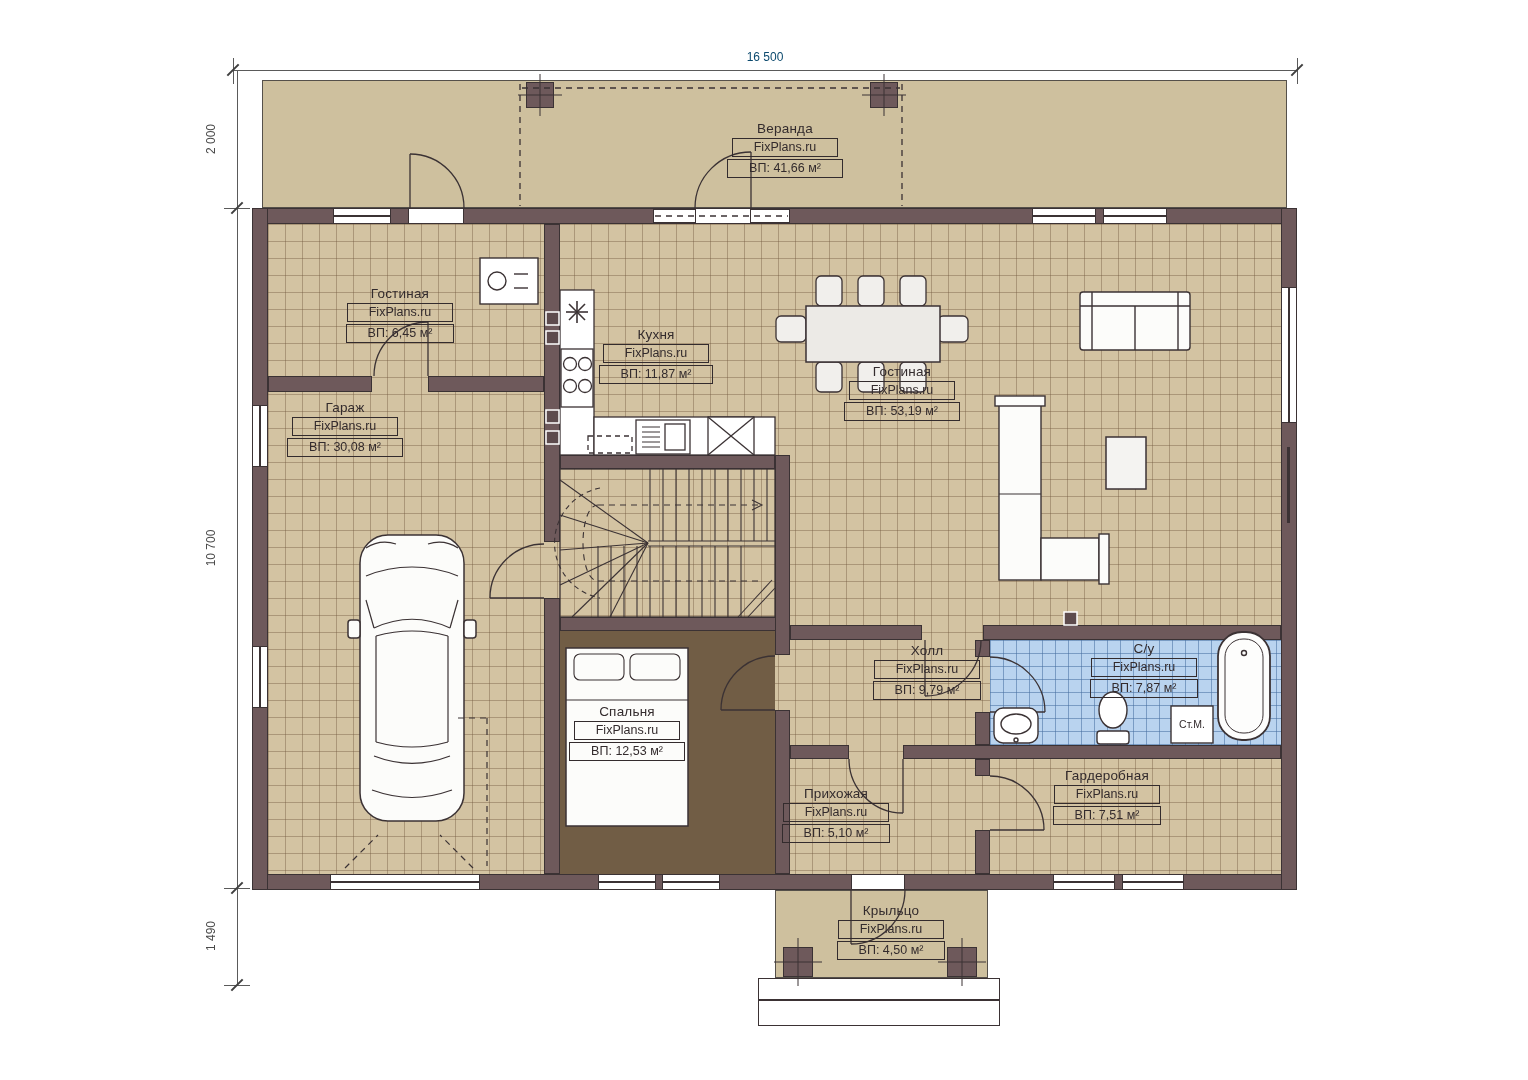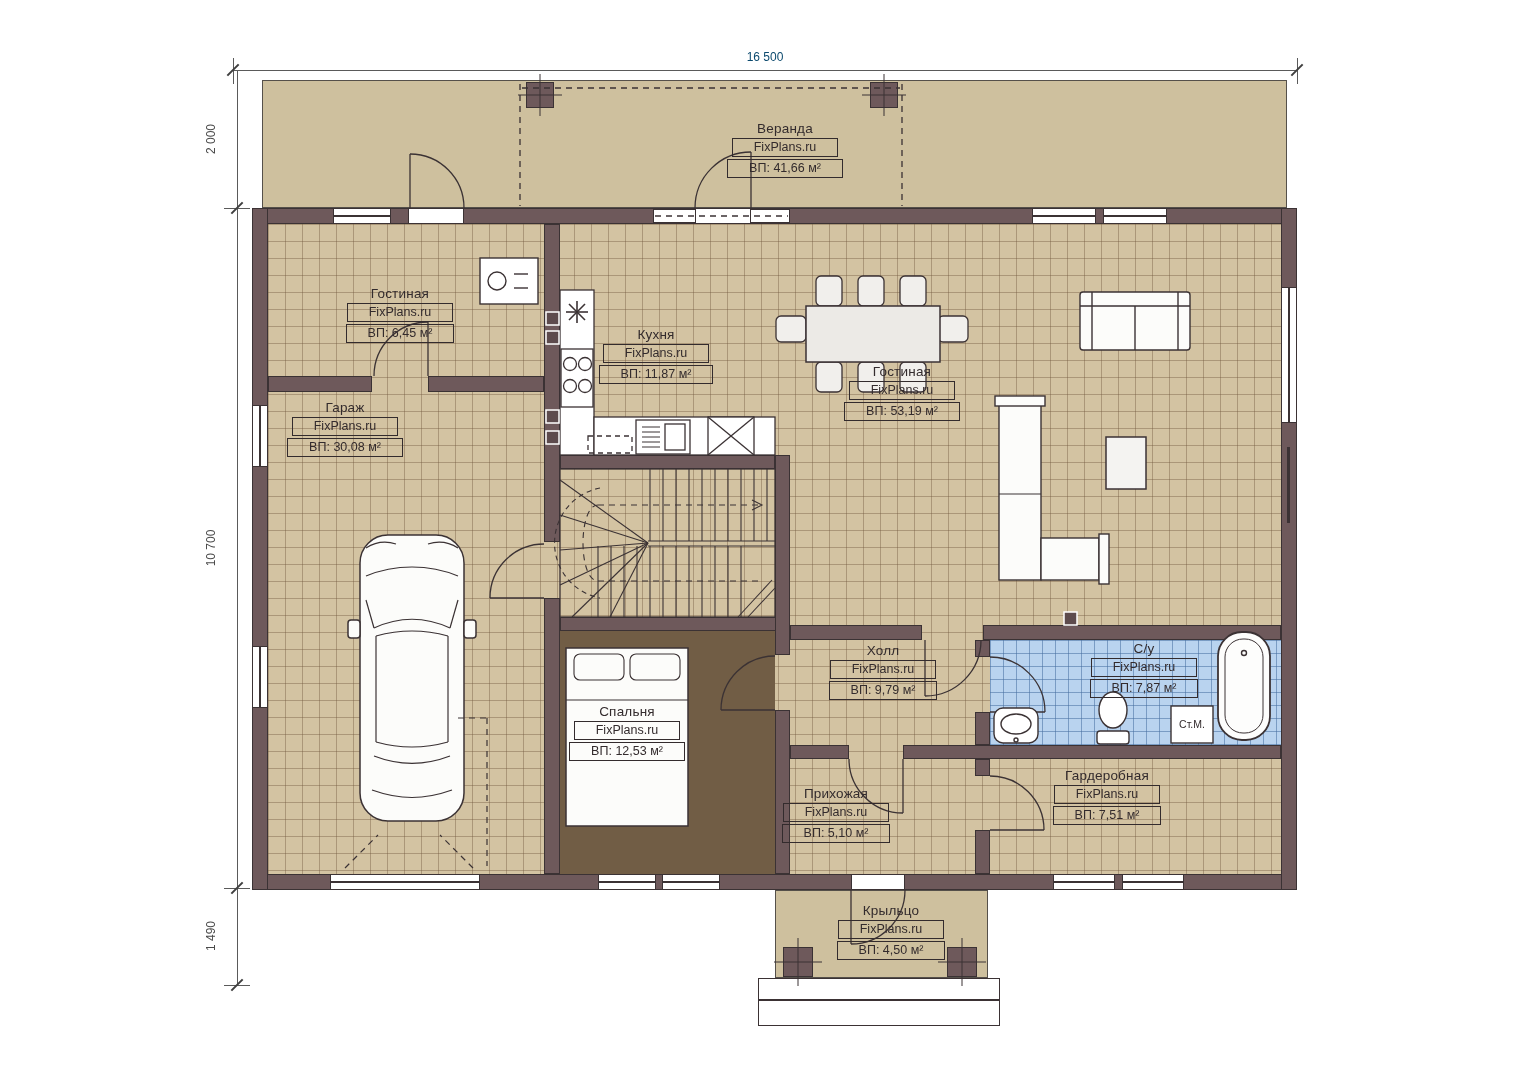--- a/index.html
+++ b/index.html
@@ -384,21 +384,21 @@
   <div class="room-label" style="left:298px;top:400px;width:94px;justify-content:flex-end;">
     <div class="name">Гараж</div>
     <div class="box">FixPlans.ru</div>
     <div class="box">ВП: 30,08 м²</div>
   </div>
   <div class="room-label" style="left:582px;top:704px;width:90px;">
     <div class="name">Спальня</div>
     <div class="box">FixPlans.ru</div>
     <div class="box">ВП: 12,53 м²</div>
   </div>
-  <div class="room-label" style="left:840px;top:643px;width:86px;">
+  <div class="room-label" style="left:884px;top:643px;width:86px;">
     <div class="name">Холл</div>
     <div class="box">FixPlans.ru</div>
     <div class="box">ВП: 9,79 м²</div>
   </div>
   <div class="room-label" style="left:1100px;top:641px;width:88px;">
     <div class="name">С/у</div>
     <div class="box">FixPlans.ru</div>
     <div class="box">ВП: 7,87 м²</div>
   </div>
   <div class="room-label" style="left:790px;top:786px;width:92px;justify-content:space-between;">

